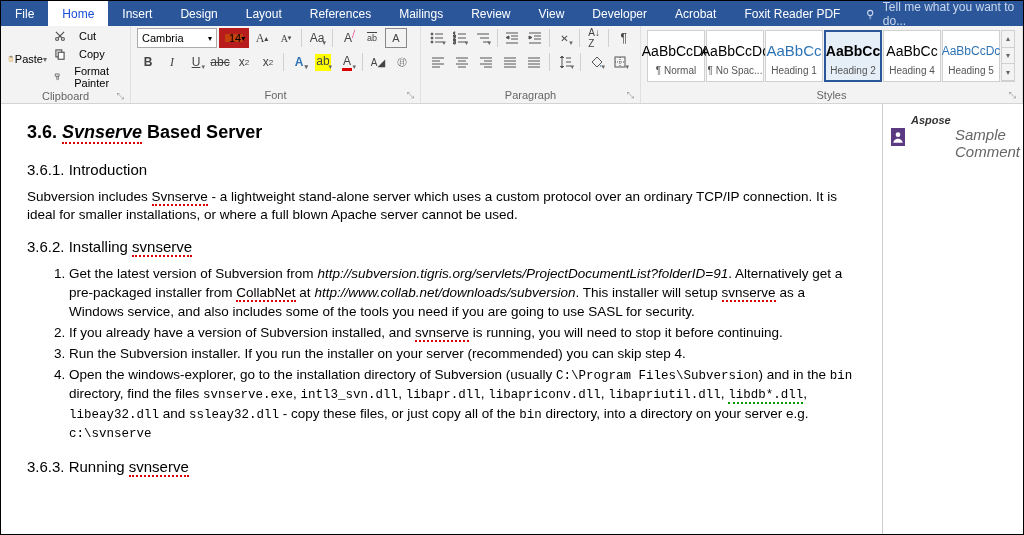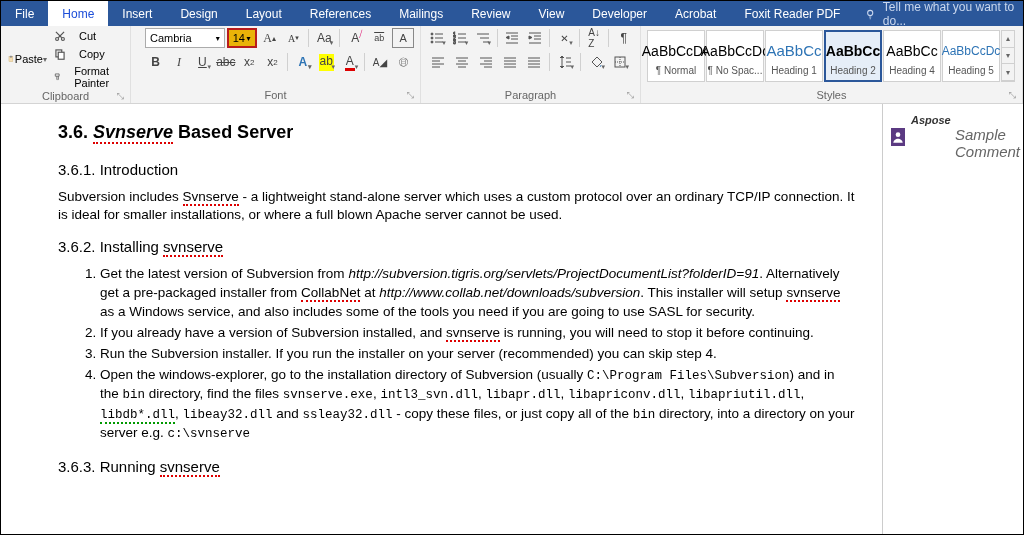--- a/index.html
+++ b/index.html
@@ -17,45 +17,45 @@
 .group-label .launcher { position: absolute; right: 0; bottom: 2px; font-size: 9px; color: #888; cursor: pointer; }
 
 .clipboard .body { display: flex; gap: 4px; }
 .paste { display: flex; align-items: center; width: 40px; cursor: pointer; font-size: 11px; }
 .paste svg { width: 28px; height: 28px; }
 .paste .chev { font-size: 8px; color: #666; }
 .clip-small { display: flex; flex-direction: column; gap: 2px; font-size: 11px; }
 .clip-small .row { display: flex; align-items: center; gap: 12px; cursor: pointer; padding: 1px 2px; }
 .clip-small svg { width: 14px; height: 14px; }
 
-.font .body { display: flex; flex-direction: column; gap: 4px; margin-left: 8px; }
+.font .body { display: flex; flex-direction: column; gap: 4px; }
 .font-row1 { display: flex; gap: 2px; align-items: center; }
 .font-name { width: 80px; height: 20px; border: 1px solid #ababab; background: #fff; font-size: 11px; padding: 0 4px; display: flex; align-items: center; justify-content: space-between; }
-.font-size { width: 30px; height: 20px; border: 2px solid #b91c1c; background: #eab308; font-size: 11px; padding: 0 4px; display: flex; align-items: center; justify-content: space-between; }
+.font-size { width: 30px; height: 20px; border: 6px solid #b91c1c; background: #c2410c; font-size: 11px; padding: 0 4px; display: flex; align-items: center; justify-content: space-between; }
 .ribbtn { width: 22px; height: 20px; display: flex; align-items: center; justify-content: center; font-size: 12px; cursor: pointer; border: 1px solid transparent; color: #444; position: relative; }
 .ribbtn.boxed { border: 1px solid #888; font-size: 11px; }
 .ribbtn .dd { font-size: 7px; color: #666; position: absolute; right: 1px; bottom: 0; }
 .font-row2 { display: flex; gap: 2px; align-items: center; }
 .sep { width: 1px; height: 18px; background: #d0d0d0; margin: 0 2px; }
 
 .para .body { display: flex; flex-direction: column; gap: 4px; }
 .para-row { display: flex; gap: 2px; align-items: center; }
 
 .styles .body { display: flex; gap: 1px; align-items: flex-start; padding-top: 2px; }
 .style-item { width: 58px; height: 52px; border: 1px solid #d0d0d0; background: #fff; display: flex; flex-direction: column; align-items: center; justify-content: center; cursor: pointer; font-size: 10px; }
 .style-item.sel { border: 1px solid #2b579a; background: #e6eef8; box-shadow: inset 0 0 0 1px #2b579a; }
 .style-preview { font-size: 14px; height: 28px; display: flex; align-items: center; }
 .style-preview.h1 { color: #2e74b5; font-size: 15px; }
 .style-preview.h2 { font-weight: bold; }
 .style-preview.h5 { color: #2e74b5; font-size: 12px; }
 .style-name { font-size: 10px; color: #555; white-space: nowrap; overflow: hidden; max-width: 56px; }
 .style-scroll { width: 14px; height: 52px; display: flex; flex-direction: column; border: 1px solid #d0d0d0; }
 .style-scroll div { flex: 1; display: flex; align-items: center; justify-content: center; font-size: 8px; color: #666; cursor: pointer; border-bottom: 1px solid #d0d0d0; }
 
-.workspace { display: flex; height: calc(535px - 25px - 78px - 2px); padding-left: 31px; }
+.workspace { display: flex; height: calc(535px - 25px - 78px - 2px); }
 .doc { flex: 1; padding: 18px 26px; font-family: Cambria, Georgia, serif; color: #000; overflow: hidden; border-right: 1px solid #ccc; }
 .doc h1 { font-size: 18px; font-weight: bold; margin-bottom: 18px; }
 .doc h1 .squig, .doc .squig { border-bottom: 2px dotted #d00; }
 .doc h2 { font-size: 15px; font-weight: normal; margin: 14px 0 10px 0; }
 .doc p { font-size: 13.5px; margin-bottom: 12px; line-height: 1.35; }
 .doc em { font-style: italic; }
 .doc ol { margin-left: 42px; font-size: 13.5px; line-height: 1.4; }
 .doc ol li { margin-bottom: 2px; }
 .doc .code { font-family: "Courier New", monospace; font-size: 12.5px; }
 .doc .gsquig { border-bottom: 2px dotted #090; }

